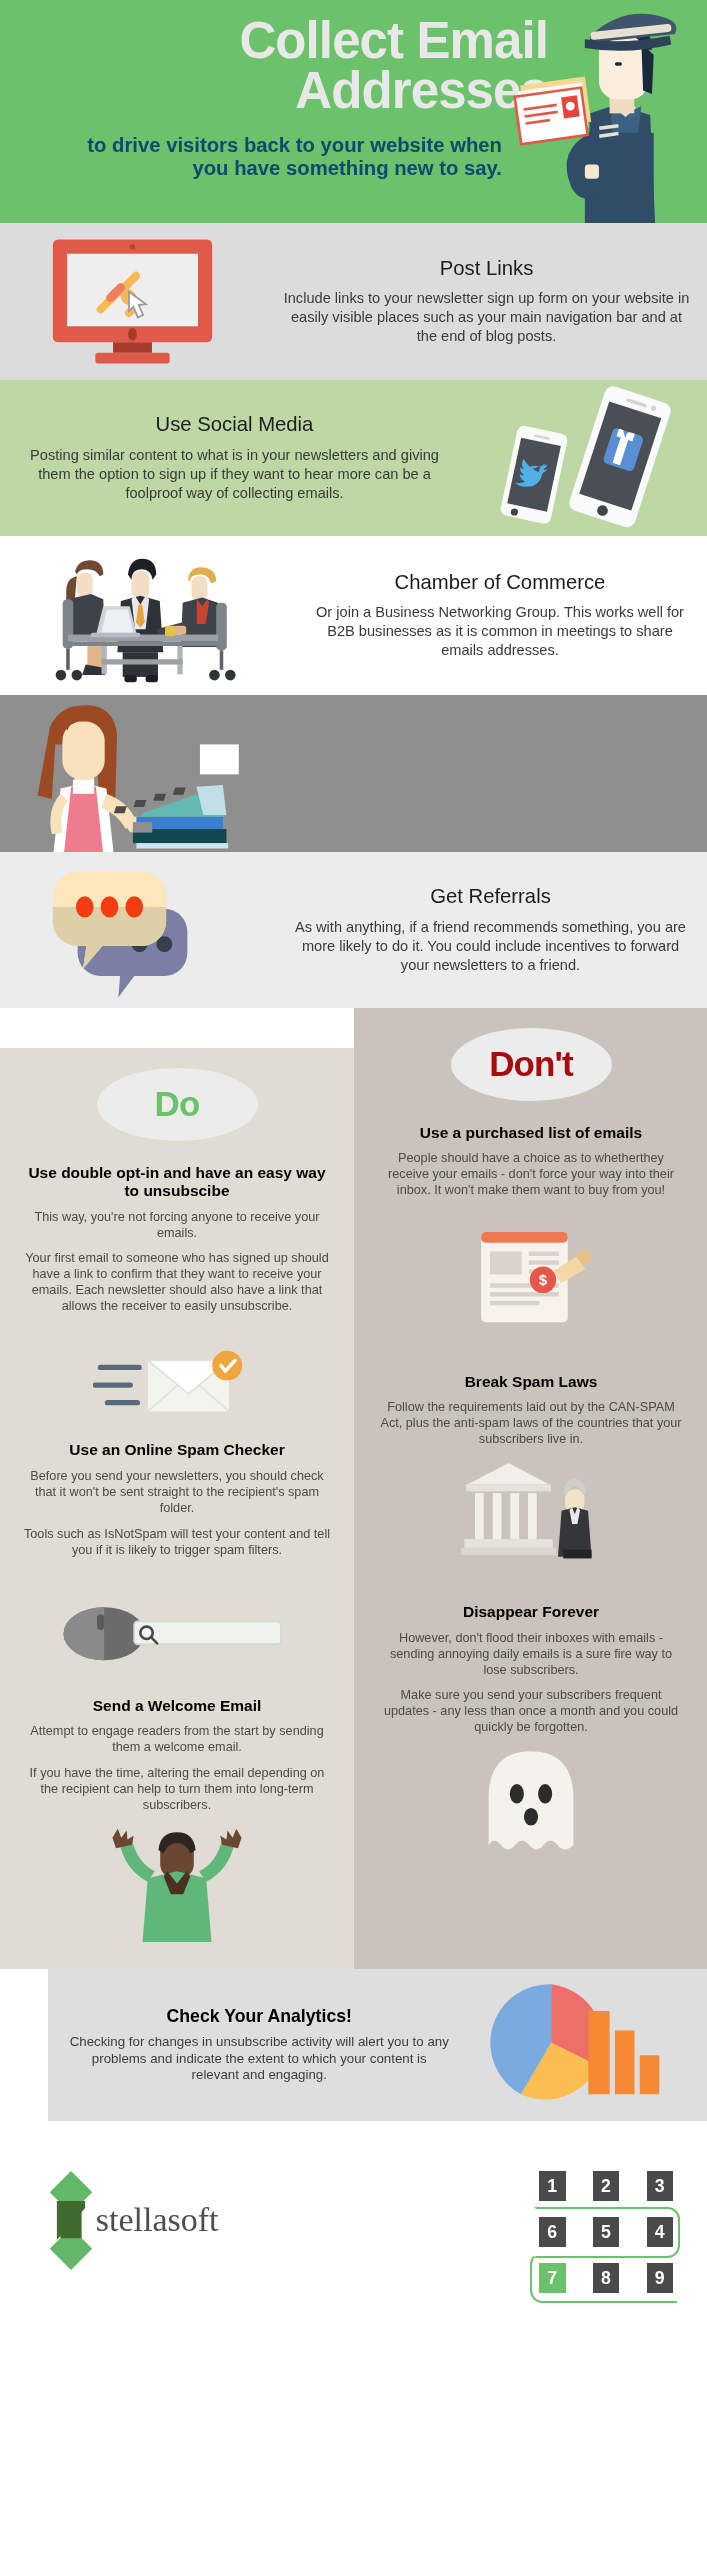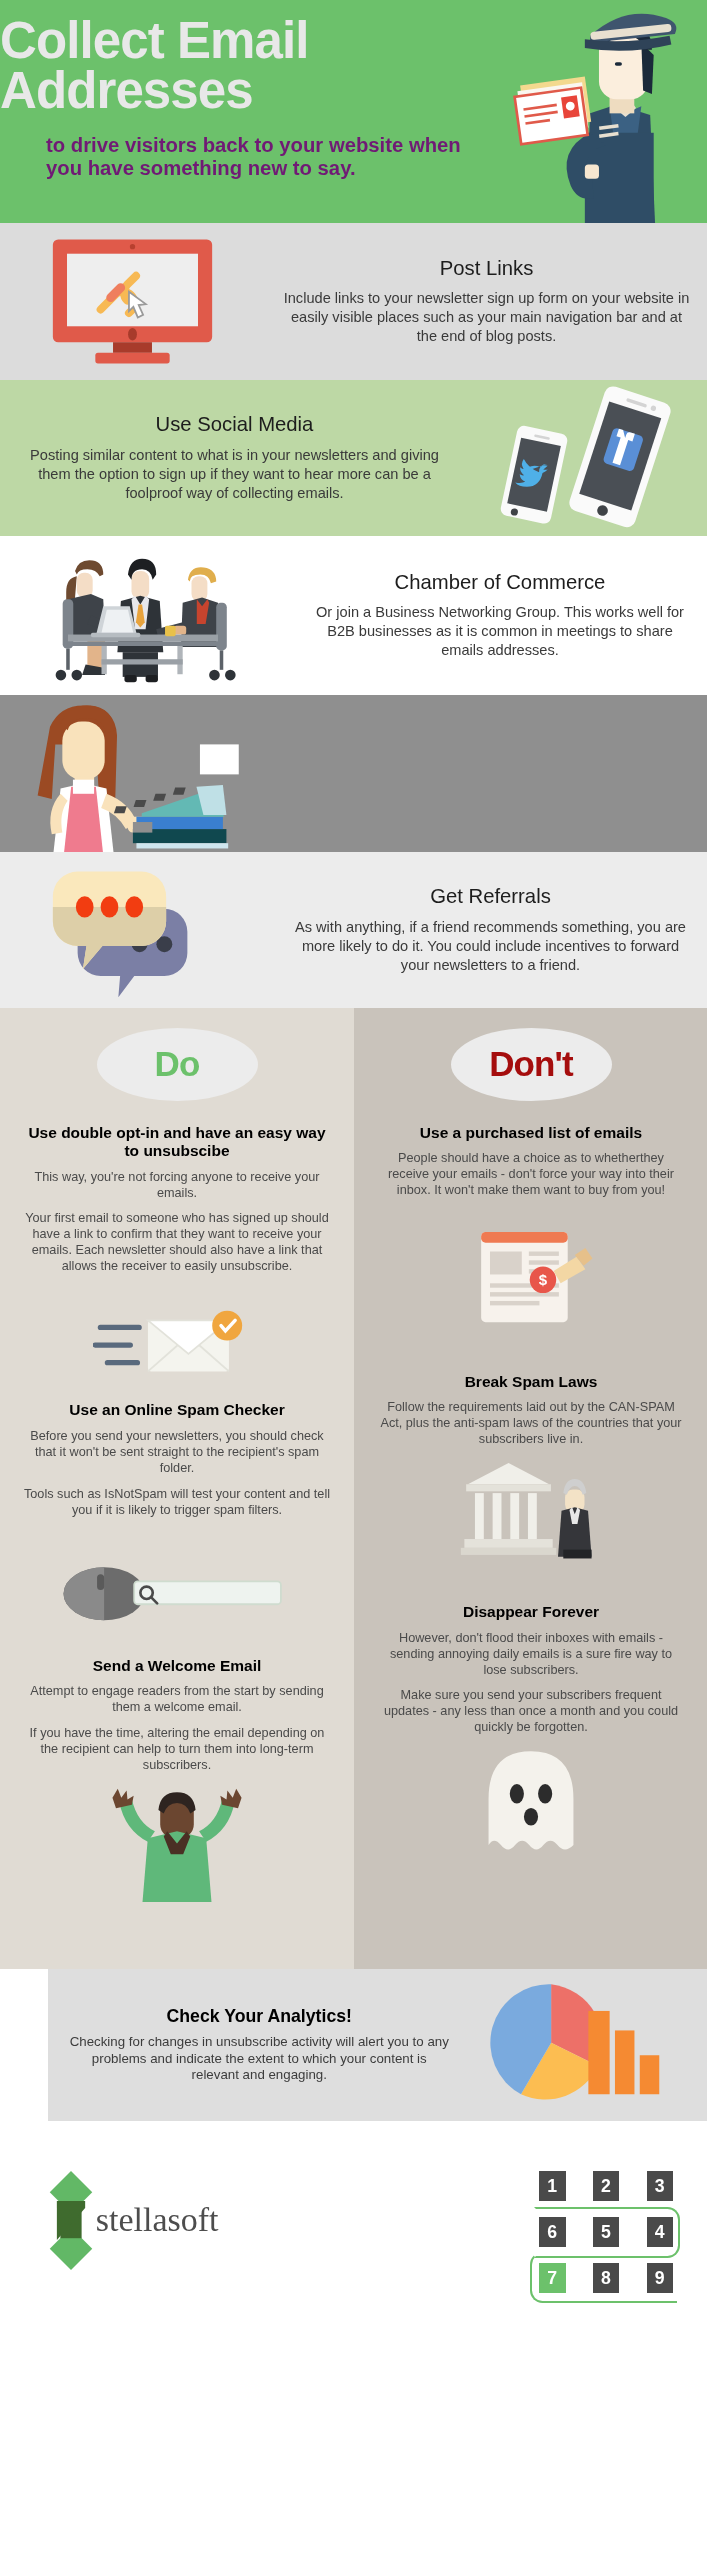--- a/index.html
+++ b/index.html
@@ -12,28 +12,28 @@
     position:relative;
   }
 
   
   .hero {
     position:relative;
     height:223px;
     background:#6cc16b;
     overflow:hidden;
   }
-  .hero-text { position:absolute; left:0; top:16px; width:548px; text-align:left; }
+  .hero-text { position:absolute; left:0; top:16px; width:548px; text-align:right; }
   .hero-title {
     font-size:51px; font-weight:bold; line-height:0.98;
     color:#e8e8e8; letter-spacing:-0.9px;
   }
   .hero-sub {
     margin-top:17.7px; font-size:20.3px; font-weight:bold; line-height:1.15;
-    color:#701a75; padding:0 46px;
+    color:#0c4a6e; padding:0 46px;
   }
 
   
   .postman { position:absolute; right:19.5px; bottom:-8.8px; width:203px; height:232px; }
 
   
   .row { position:relative; display:flex; align-items:center; overflow:hidden; }
   .row .txt { padding:0 17.7px; }
   .sec-title { font-size:20.3px; color:#1d1d1d; text-align:center; line-height:1.15; margin-bottom:8.8px;}
   .sec-body  { font-size:14.6px; color:#3a3a3a; text-align:center; line-height:1.3; }
@@ -42,21 +42,21 @@
   .row-social    { height:156px; background:#bdd8a5; }
   .row-chamber   { height:159px; background:#ffffff; }
   .row-incentive { height:157px; background:#8f8f8f; }
   .row-referrals { height:156px; background:#ececec;gap:8px; }
 
   .art { flex:0 0 auto; display:flex; align-items:center; justify-content:center; }
 
   
   .dodont { position:relative; display:flex; height:961px; }
   .col { width:50%; position:relative; }
-  .col-do   { background:#e0dbd3; }
+  .col-do   { background:#e0dbd3;margin-top:40px; }
   .col-dont { background:#c9c3bb; }
 
   .pill {
     width:161px; height:73px; margin:19.5px auto 0;
     background:#ececec; border-radius:50%;
     display:flex; align-items:center; justify-content:center;
   }
   .pill-label { font-size:35px; font-weight:bold; letter-spacing:-0.9px; }
   .pill-do   { color:#6cc16b; }
   .pill-dont { color:#a50d0d; }

